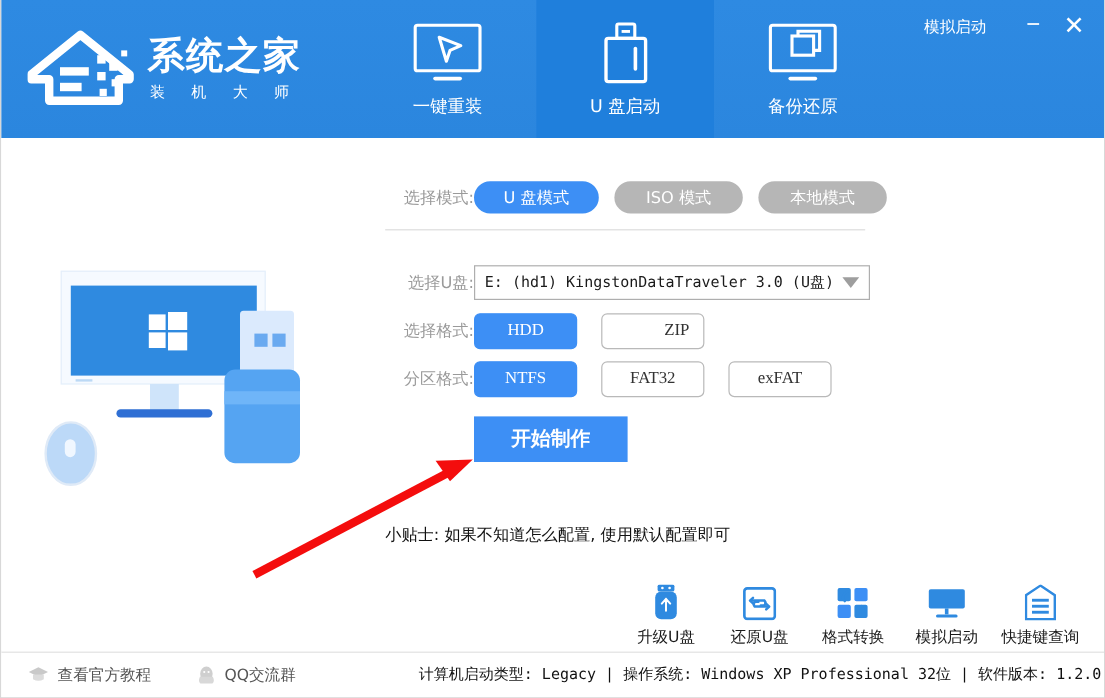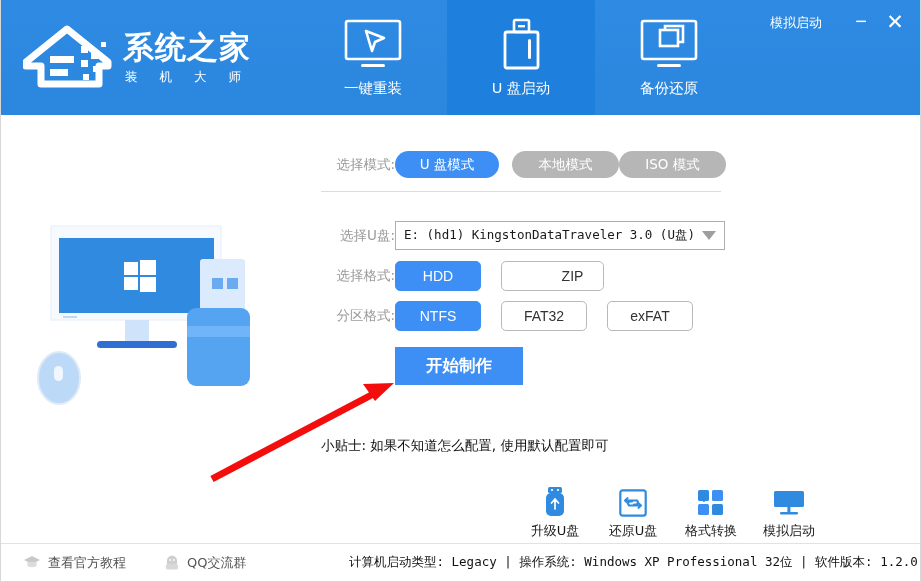--- a/index.html
+++ b/index.html
@@ -123,28 +123,28 @@
     border-left: 7px solid transparent;
     border-right: 7px solid transparent;
     border-top: 9px solid #9e9e9e;
   }
 
   
   .optbtn {
     height: 30px; border-radius: 5px;
     display: flex; align-items: center; justify-content: center;
     font-size: 14px; cursor: pointer; margin-right: 20px;
-    font-family: Liberation Sans, sans-serif;
+    font-family: Liberation Serif, serif;
   }
   .optbtn.active { background: #3d8ff5; color: #fff; border: 1px solid #3d8ff5; }
   .optbtn.plain { background: #fff; color: #333; border: 1px solid #b9b9b9; }
   #row-fmt { top: 146px; left: 8px; }
   #row-part { top: 186px; left: 8px; }
   #fmt-0 { width: 86px; }
-  #fmt-1 { width: 103px; padding-left: 40px; }
+  #fmt-1 { width: 86px; padding-left: 40px; }
   #part-0 { width: 86px; }
   #part-1 { width: 86px; }
   #part-2 { width: 86px; margin-right: 0; }
 
   
   #start-btn {
     position: absolute; left: 82px; top: 232px;
     width: 128px; height: 38px; background: #3d8ff5;
     color: #fff; font-size: 16.5px; font-weight: bold;
     display: flex; align-items: center; justify-content: center;
@@ -297,22 +297,22 @@
           <rect x="25" y="146" width="9" height="15" rx="4.5" fill="#f0f7ff"></rect>
         </g>
       </svg>
     </div>
 
     <div id="form">
 
       <div class="row" id="row-mode">
         <span class="rowlabel">选择模式:</span>
         <span class="pill active" id="pill-0">U 盘模式</span>
+        <span class="pill inactive" id="pill-1">ISO 模式</span>
         <span class="pill inactive" id="pill-2">本地模式</span>
-        <span class="pill inactive" id="pill-1">ISO 模式</span>
       </div>
 
       <div id="divider"></div>
 
       <div class="row" id="row-usb">
         <span class="rowlabel">选择U盘:</span>
         <span id="usb-select">
           <span id="usb-value">E: (hd1) KingstonDataTraveler 3.0 (U盘) 26.82GB</span>
           <span id="usb-caret"></span>
         </span>
@@ -382,20 +382,31 @@
         <span class="ticon">
           <svg width="32" height="28" viewBox="0 0 32 28">
             <rect x="1" y="2" width="30" height="16" rx="1.6" fill="#2f8ae0"></rect>
             <rect x="14.4" y="18" width="3" height="5" fill="#2f8ae0"></rect>
             <rect x="7" y="23" width="18" height="2.6" rx="1.3" fill="#2f8ae0"></rect>
           </svg>
         </span>
         <span class="tlabel">模拟启动</span>
       </div>
 
+      <div class="tool">
+        <span class="ticon">
+          <svg width="26" height="30" viewBox="0 0 26 30">
+            <path d="M13 1 L25 9 L25 29 L1 29 L1 9 Z" fill="none" stroke="#2f8ae0" stroke-width="2"></path>
+            <rect x="6" y="12" width="14" height="2.4" fill="#2f8ae0"></rect>
+            <rect x="6" y="17" width="14" height="2.4" fill="#2f8ae0"></rect>
+            <rect x="6" y="22" width="14" height="2.4" fill="#2f8ae0"></rect>
+          </svg>
+        </span>
+        <span class="tlabel">快捷键查询</span>
+      </div>
     </div>
   </div>
 
   <svg id="arrow-svg">
     <g>
       <path d="M211 479 L378 391" stroke="#f40d0d" stroke-width="7" stroke-linecap="butt"></path>
       <path d="M393 383 L362 384 L374 401 Z" fill="#f40d0d"></path>
     </g>
   </svg>
 

